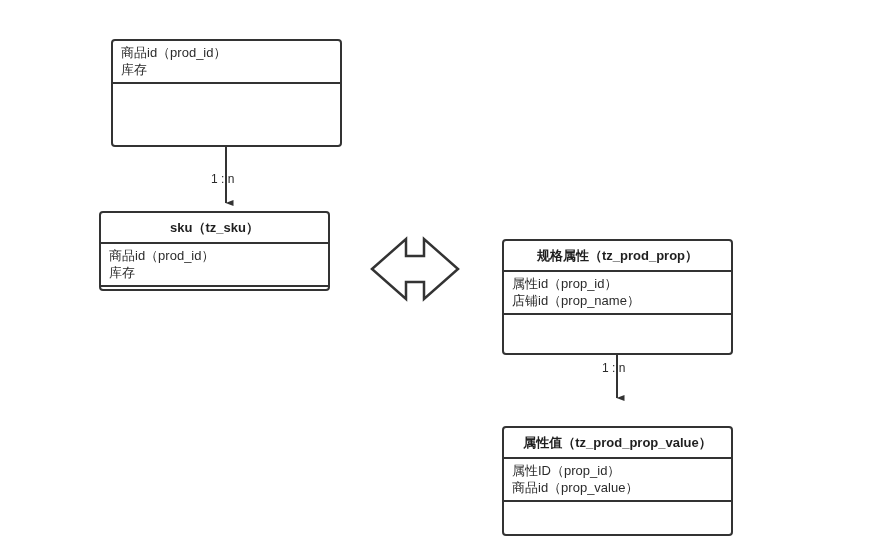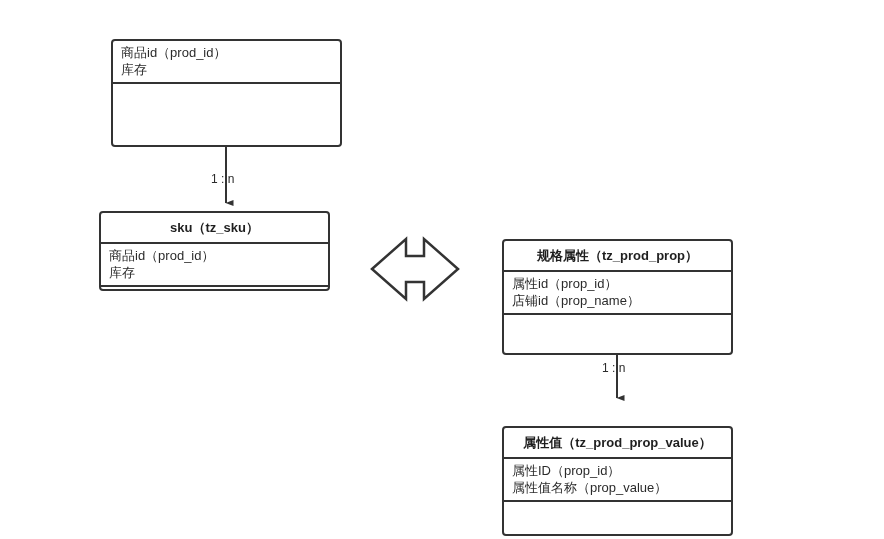--- a/index.html
+++ b/index.html
@@ -119,19 +119,19 @@
     <div class="attr-row">属性id（prop_id）</div>
     <div class="attr-row">店铺id（prop_name）</div>
   </div>
   <div class="entity-footer"></div>
 </div>
 
 <div class="entity" id="ent-prop-value">
   <div class="entity-header">属性值（tz_prod_prop_value）</div>
   <div class="entity-attrs">
     <div class="attr-row">属性ID（prop_id）</div>
-    <div class="attr-row">属性值名称（prop_value）</div>
+    <div class="attr-row">商品id（prop_value）</div>
   </div>
   <div class="entity-footer"></div>
 </div>
 
 <div class="edge-label" id="label-prod-sku">1 : n</div>
 <div class="edge-label" id="label-prop-val">1 : n</div>
 
 </body></html>

